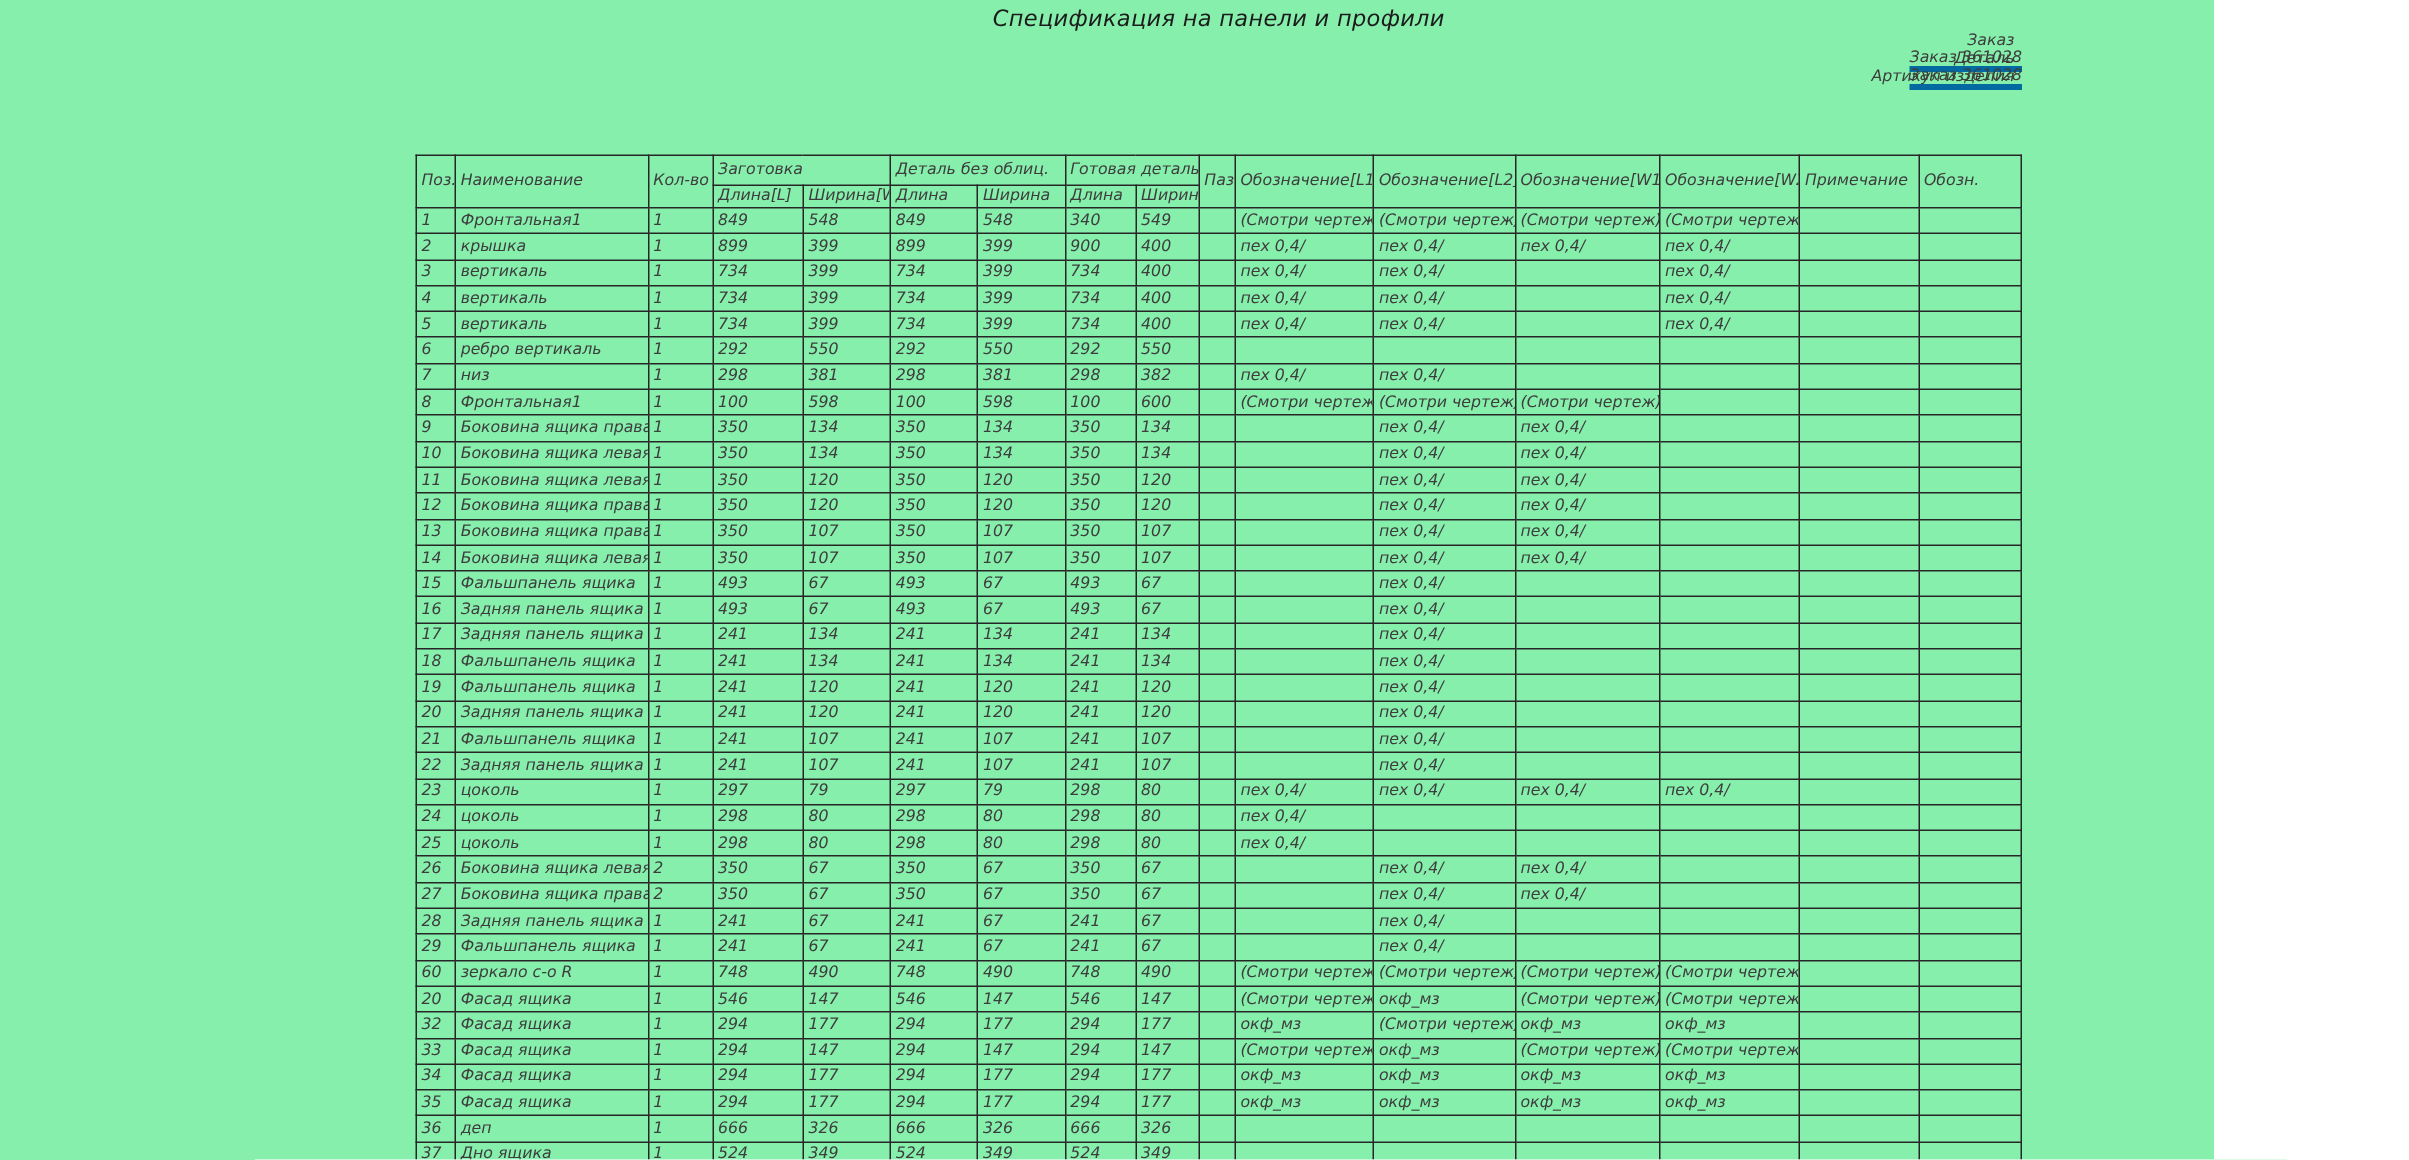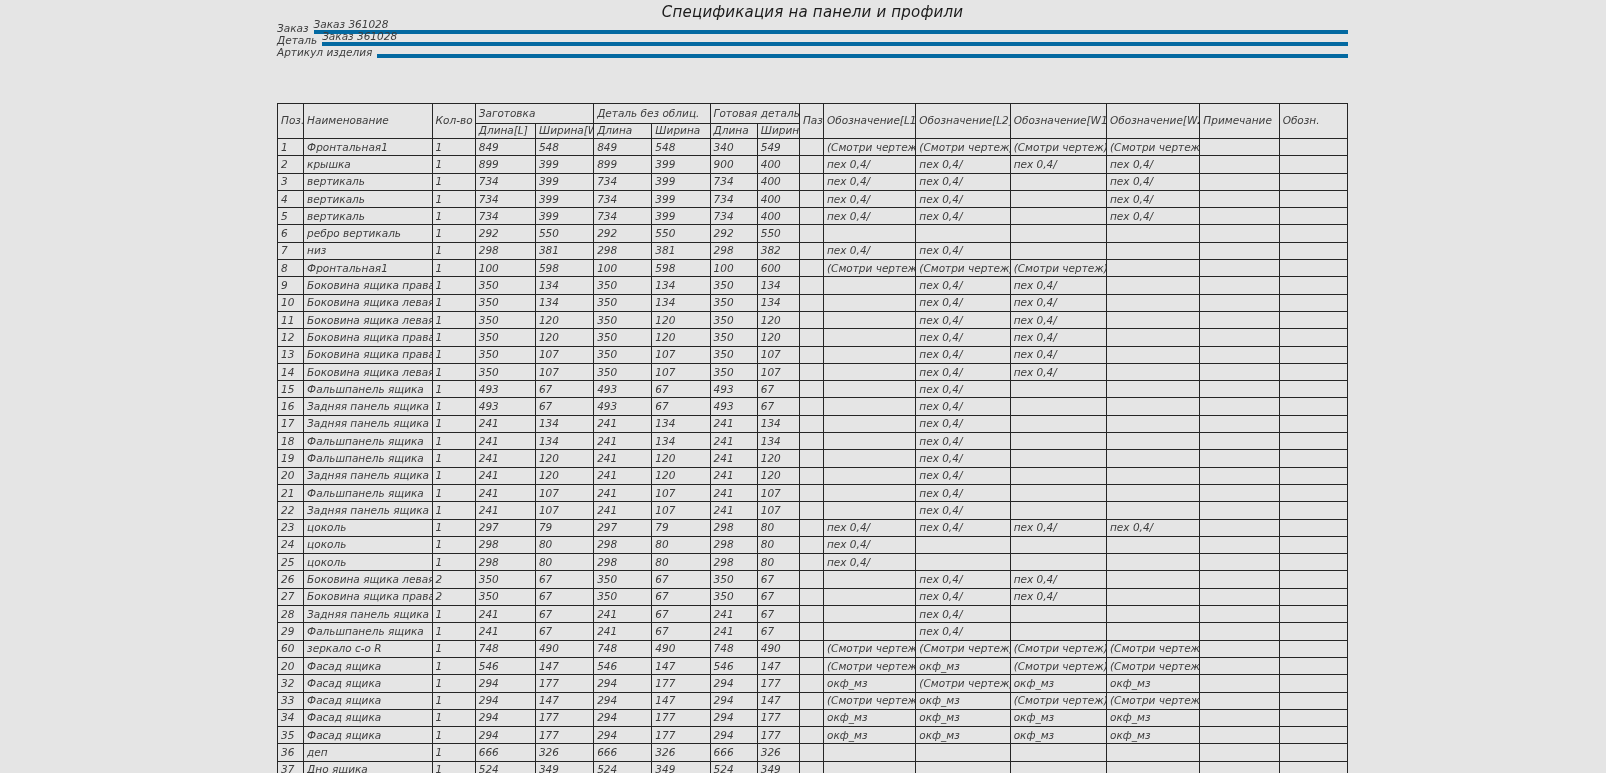--- a/index.html
+++ b/index.html
@@ -3,23 +3,23 @@
 <meta charset="utf-8">
 <style>
   * { box-sizing: border-box; }
   html, body {
     margin: 0; padding: 0;
     background: #ffffff;
     font-family: "DejaVu Sans", sans-serif;
   }
   .page {
     position: relative;
-    width: 1606px;
+    width: 1476px;
     height: 773px;
-    background: #e5e5e5;
+    background: #86efac;
     overflow: hidden;
   }
   .title {
     position: absolute;
     left: 277px; top: 3px; width: 1071px;
     text-align: center;
     font-style: italic;
     font-size: 15px;
     color: #1c1c1c;
     letter-spacing: 0.2px;
@@ -29,20 +29,21 @@
     left: 277px; top: 22px; width: 1071px;
   }
   .info-line {
     display: flex;
     align-items: flex-end;
     height: 12px;
     font-style: italic;
     font-size: 10.5px;
     color: #3d3d3d;
     line-height: 11px;
+    flex-direction: column;
   }
   .info-label { white-space: nowrap; padding-right: 5px; }
   .info-underline {
     flex: 1;
     border-bottom: 4px solid #0369a1;
     white-space: nowrap;
     line-height: 11px;
   }
   table.spec {
     position: absolute;

